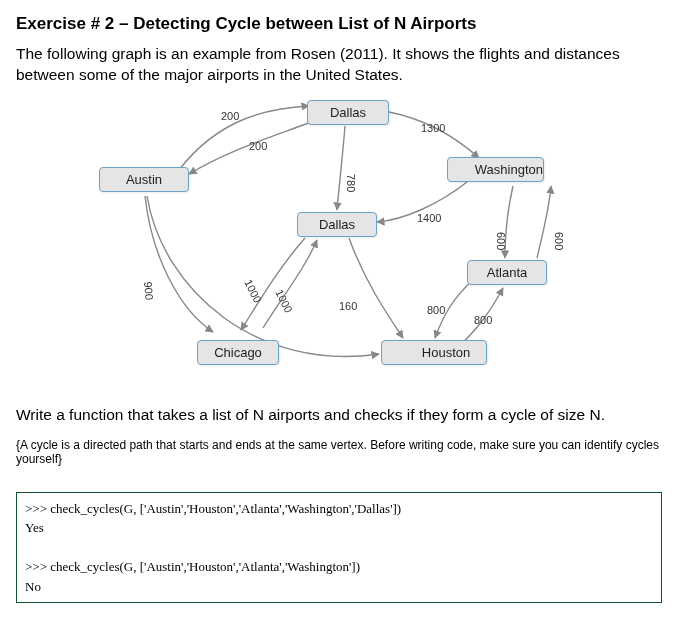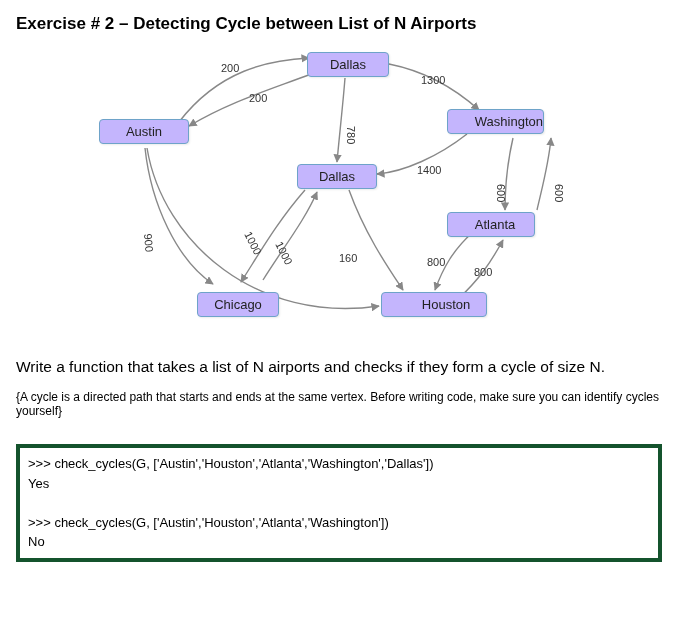--- a/index.html
+++ b/index.html
@@ -28,54 +28,55 @@
     position: relative;
     width: 560px;
     height: 300px;
     margin: 4px auto 14px auto;
   }
   .diagram-wrap svg {
     position: absolute; left:0; top:0;
   }
   .node {
     position: absolute;
-    background: #c4b5fd;
+    background: #e5e5e5;
     border: 1px solid #6ea3c9;
     border-radius: 4px;
     font-size: 13px;
     text-align: center;
     box-shadow: 1px 1px 2px rgba(0,0,0,0.08);
     padding: 4px 0;
     color: #222;
   }
   .prompt {
     font-size: 15.5px;
     margin: 14px 0 14px 0;
   }
   .note {
     font-size: 12px;
     margin: 0 0 26px 0;
   }
   .codebox {
-    border: 4px solid #14532d;
+    border: 1px solid #14532d;
     padding: 6px 8px;
-    font-family: Liberation Sans, sans-serif;
+    font-family: Liberation Serif, serif;
     font-size: 13px;
     white-space: pre;
     line-height: 1.5;
     margin-top: 6px;
   }
 </style>
 </head>
 <body>
 
 <div class="page">
 
   <div class="title">Exercise # 2 – Detecting Cycle between List of N Airports</div>
 
+  <p class="intro">The following graph is an example from Rosen (2011). It shows the flights and distances between some of the major airports in the United States.</p>
 
   <div class="diagram-wrap">
 
     <svg width="560" height="300">
       <defs>
         <marker id="arr" viewBox="0 0 10 10" refX="9" refY="5" markerWidth="6" markerHeight="6" orient="auto-start-reverse">
           <path d="M 0 0 L 10 5 L 0 10 z" fill="#888"></path>
         </marker>
       </defs>
       <g stroke="#888" stroke-width="1.4" fill="none">
@@ -119,21 +120,21 @@
         <text x="280" y="218">160</text>
         <text x="368" y="222">800</text>
         <text x="415" y="232">800</text>
       </g>
     </svg>
 
     <div class="node" style="left:40px;  top:75px;  width:88px;">Austin</div>
     <div class="node" style="left:248px; top:8px;   width:80px;">Dallas</div>
     <div class="node" style="left:388px; top:65px;  width:95px;text-align:right;">Washington</div>
     <div class="node" style="left:238px; top:120px; width:78px;">Dallas</div>
-    <div class="node" style="left:388px; top:168px; width:78px;padding-left:8px;">Atlanta</div>
+    <div class="node" style="left:408px; top:168px; width:78px;">Atlanta</div>
     <div class="node" style="left:322px; top:248px; width:80px;padding-left:24px;">Houston</div>
     <div class="node" style="left:138px; top:248px; width:80px;">Chicago</div>
   </div>
 
   <p class="prompt">Write a function that takes a list of N airports and checks if they form a cycle of size N.</p>
   <p class="note">{A cycle is a directed path that starts and ends at the same vertex. Before writing code, make sure you can identify cycles yourself}</p>
 
   <div class="codebox"><span>&gt;&gt;&gt; check_cycles(G, ['Austin','Houston','Atlanta','Washington','Dallas'])</span>
 <span>Yes</span>
 

